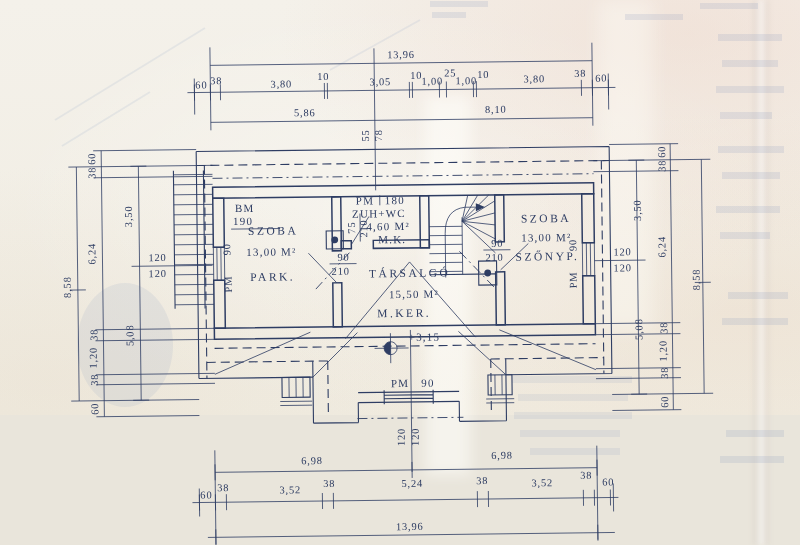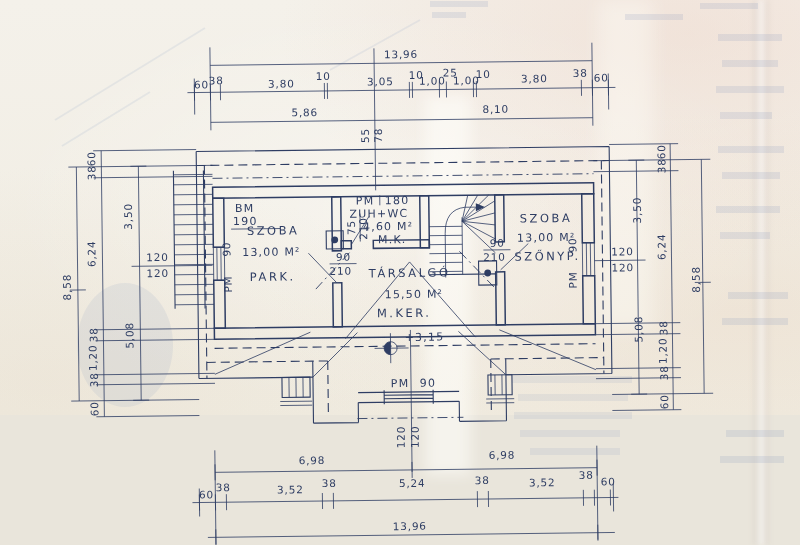--- a/index.html
+++ b/index.html
@@ -4,20 +4,21 @@
 <style>
   html,body{margin:0;padding:0;}
   body{width:800px;height:545px;overflow:hidden;background:#e9e5db;font-family:"DejaVu Sans",sans-serif;}
   .page{position:relative;width:800px;height:415px;
     background:
       radial-gradient(ellipse at 86% 8%, rgba(236,205,192,.38), transparent 42%),
       radial-gradient(ellipse at 92% 75%, rgba(232,208,186,.30), transparent 45%),
       radial-gradient(ellipse at 6% 92%, rgba(226,212,192,.25), transparent 40%),
       radial-gradient(ellipse at 50% 50%, rgba(255,255,255,.35), transparent 70%),
       linear-gradient(#f4f1ea,#f0ece1);
+    font-family: Liberation Serif, serif;
     }
   .strip{position:absolute;pointer-events:none;}
   .s1{left:425px;top:95px;width:46px;height:380px;background:rgba(255,255,252,.55);filter:blur(7px);}
   .s2{left:598px;top:0;width:55px;height:330px;background:rgba(255,255,250,.38);filter:blur(9px);}
   .fold{left:753px;top:0;width:16px;height:545px;
     background:linear-gradient(90deg,rgba(175,158,148,.22),rgba(255,255,255,.45),rgba(175,158,148,.18));
     filter:blur(2px);}
   svg{position:absolute;left:0;top:0;}
   .ln{stroke:#2e3d63;stroke-width:1.1;fill:none;}
   .th{stroke:#2e3d63;stroke-width:0.8;fill:none;}

